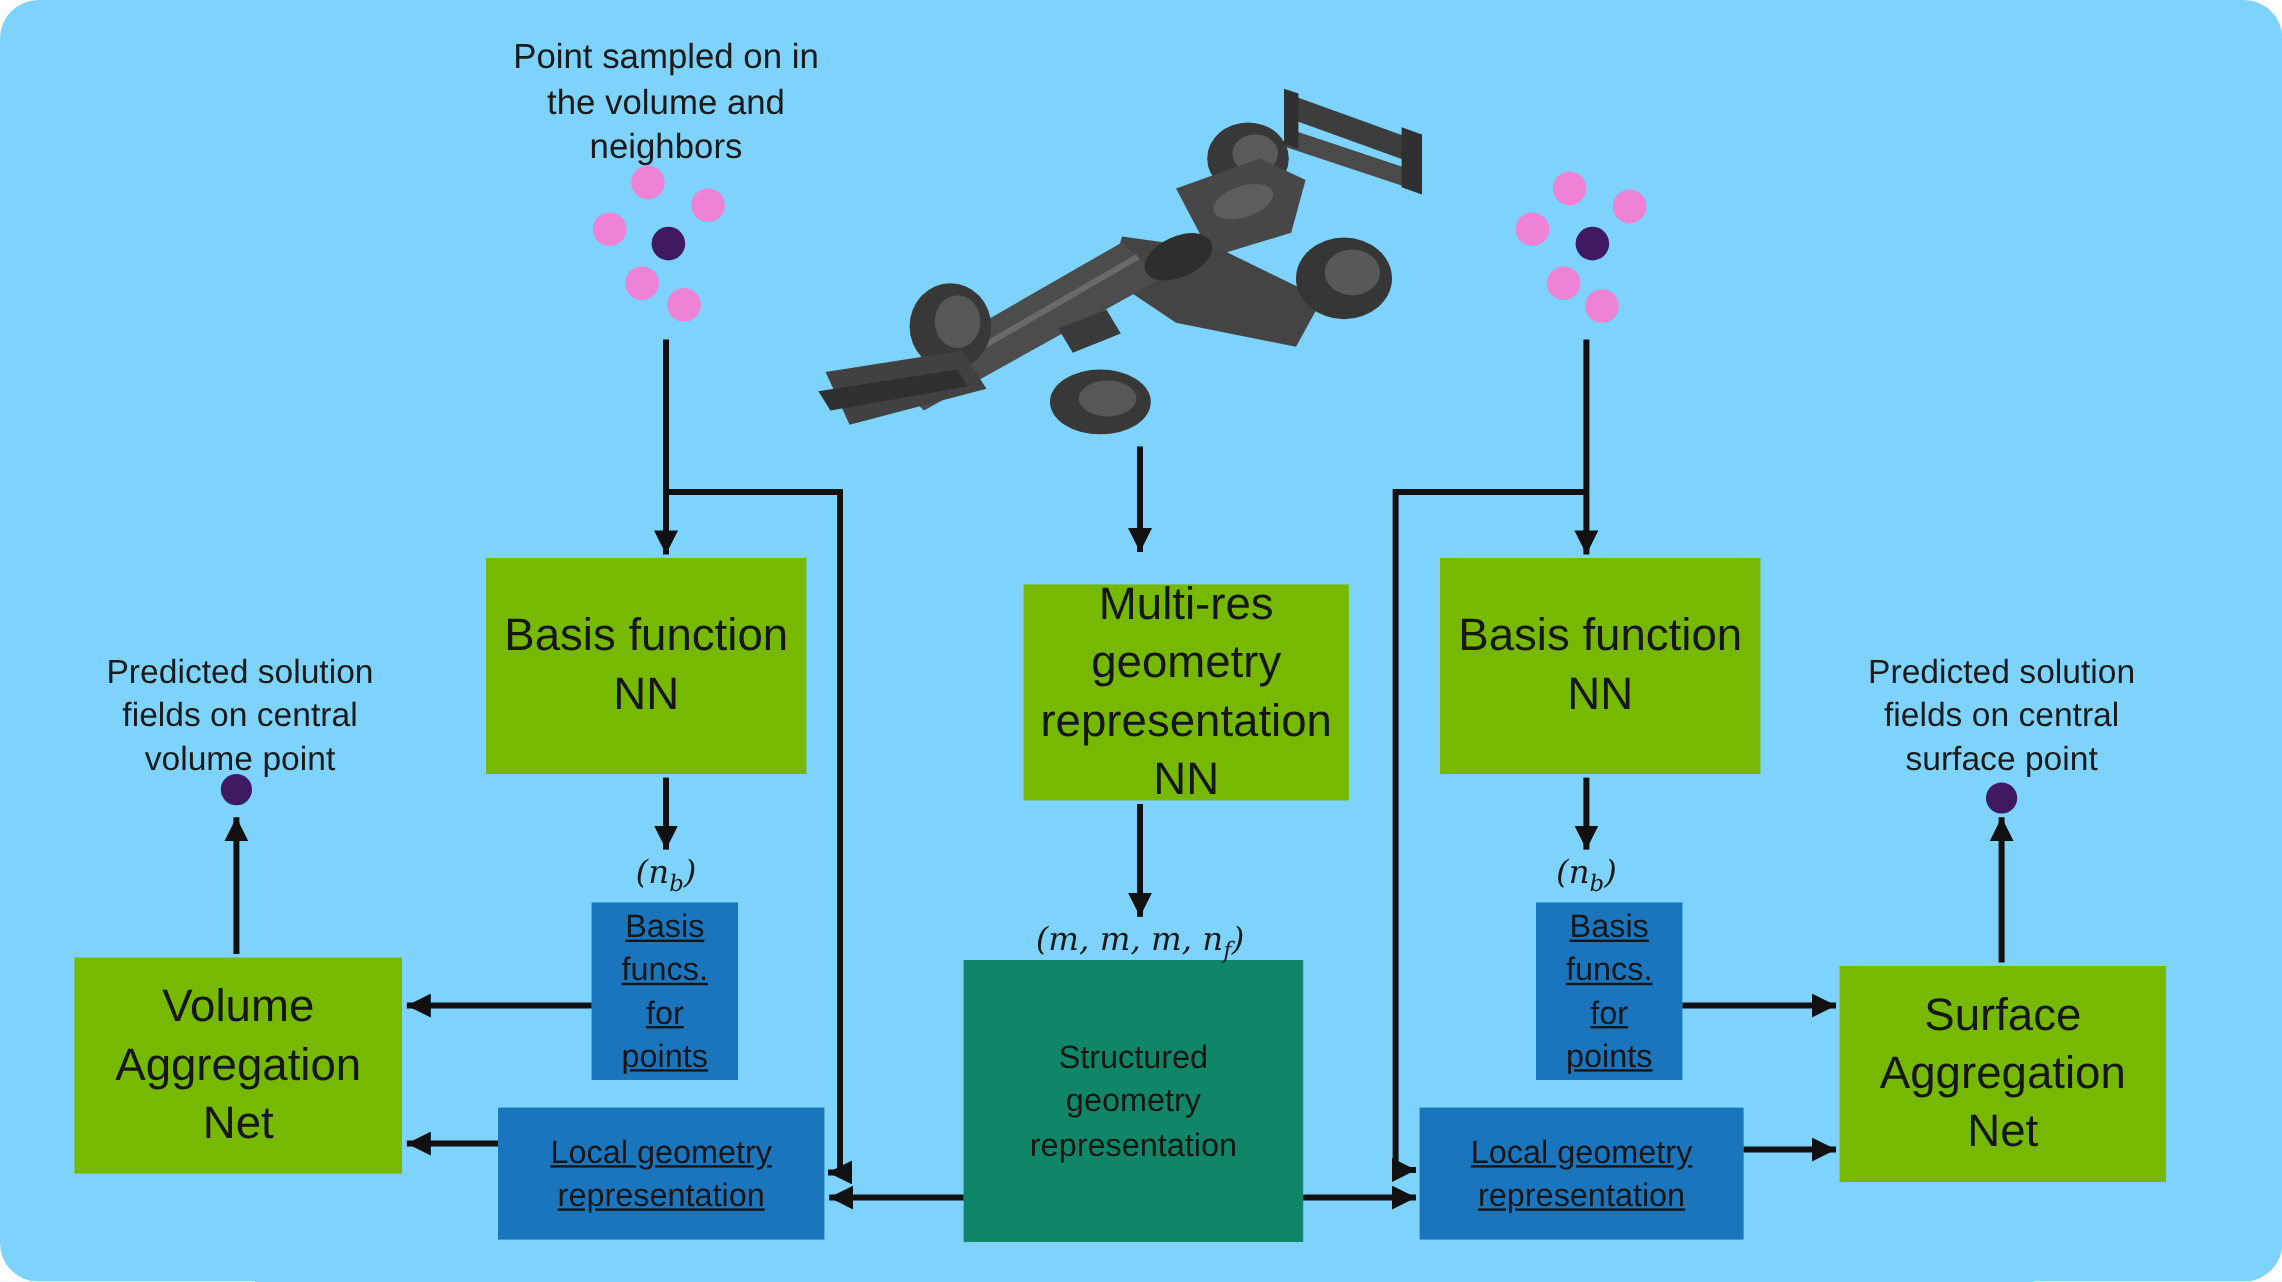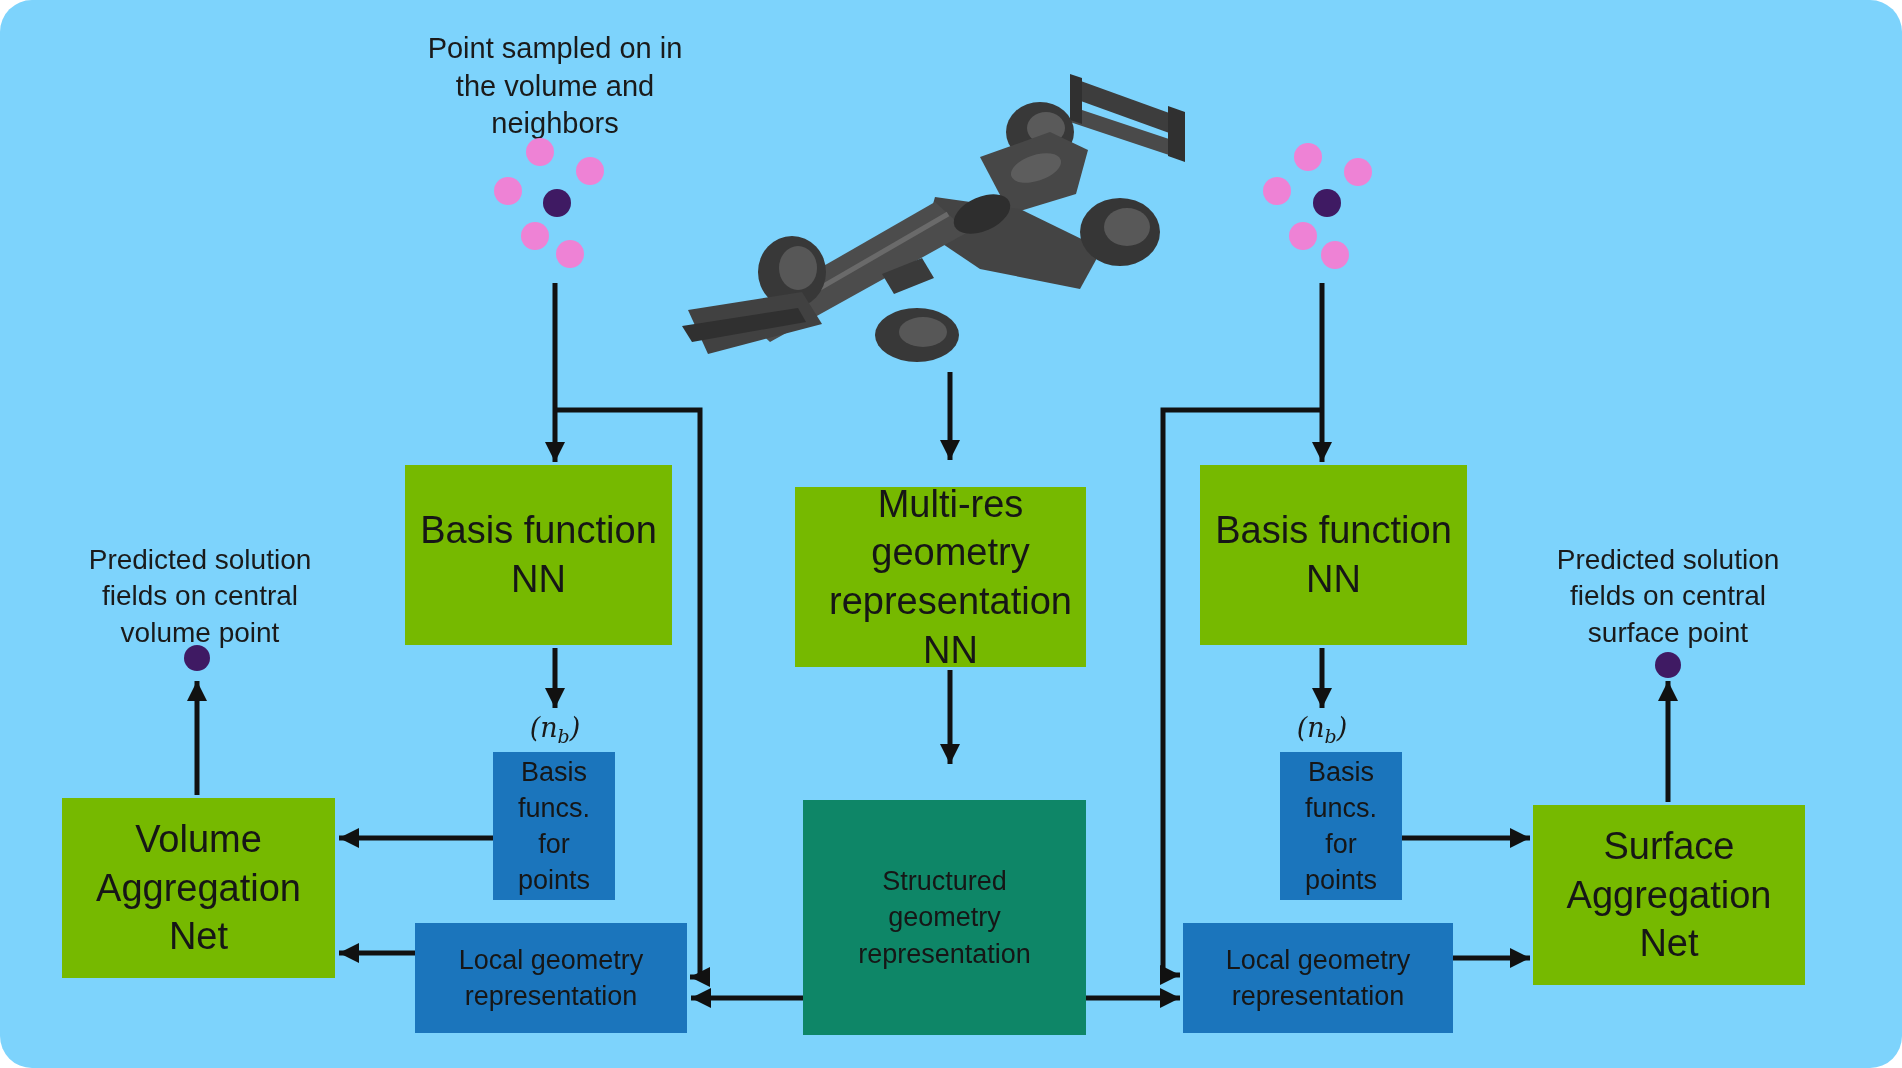--- a/index.html
+++ b/index.html
@@ -5,21 +5,21 @@
   :root{
     --green:#76b900; --teal:#0e8667; --blue:#1b75bc;
     --pink:#ee82d5; --purple:#3f1a63; --arrow:#111111; --text:#1a1a1a;
   }
   html,body{margin:0;padding:0;background:#ffffff;}
   .canvas{position:relative;width:1902px;height:1068px;background:#7dd3fc;
           font-family:"Liberation Sans",sans-serif;overflow:hidden;border-radius:32px;}
   .box{position:absolute;display:flex;align-items:center;justify-content:center;
        text-align:center;white-space:pre-line;color:#161616;}
   .green{background:var(--green);}
-  .blue{background:var(--blue);}
+  .blue{background:var(--blue);text-decoration:underline;}
   .teal{background:var(--teal);}
   .fs29{font-size:38px;line-height:1.28;}
   .fs27{font-size:27px;line-height:1.34;}
   .lbl{position:absolute;text-align:center;white-space:pre-line;color:var(--text);
        font-size:29px;line-height:1.3;}
   .math{position:absolute;text-align:center;color:var(--text);
         font-family:"DejaVu Serif",serif;font-style:italic;font-size:27px;}
   .math sub{font-size:19px;}
   .dot{position:absolute;border-radius:50%;width:28px;height:28px;}
   .dot.pink{background:var(--pink);}
@@ -108,21 +108,21 @@
   <div class="box green fs29" style="left:405px;top:465px;width:267px;height:180px;">Basis function NN</div>
 
   <div class="box blue fs27" style="left:493px;top:752px;width:122px;height:148px;">Basis
 funcs.
 for
 points</div>
 
   <div class="box blue fs27" style="left:415px;top:923px;width:272px;height:110px;">Local geometry
 representation</div>
 
-  <div class="box green fs29" style="left:795px;top:487px;width:271px;height:180px;padding-left:20px;">Multi-res geometry
+  <div class="box green fs29" style="left:853px;top:487px;width:271px;height:180px;">Multi-res geometry
 representation NN</div>
 
   <div class="box teal fs27" style="left:803px;top:800px;width:283px;height:235px;">Structured
 geometry
 representation</div>
 
   <div class="box green fs29" style="left:1200px;top:465px;width:267px;height:180px;">Basis function NN</div>
 
   <div class="box blue fs27" style="left:1280px;top:752px;width:122px;height:148px;">Basis
 funcs.
@@ -133,20 +133,23 @@
 representation</div>
 
   <div class="box green fs29" style="left:1533px;top:805px;width:272px;height:180px;">Surface Aggregation
 Net</div>
 
   <div class="math" style="left:495px;top:712px;width:120px;">
     <span>(n</span><sub>b</sub><span>)</span>
   </div>
   <div class="math" style="left:1262px;top:712px;width:120px;">
     <span>(n</span><sub>b</sub><span>)</span>
+  </div>
+  <div class="math" style="left:830px;top:768px;width:240px;">
+    <span>(m, m, m, n</span><sub>f</sub><span>)</span>
   </div>
 
   <svg class="edges" aria-hidden="true">
     <defs>
       <marker id="ah" viewBox="0 0 4 4" markerWidth="4" markerHeight="4" refX="4" refY="2" orient="auto">
         <path d="M0,0 L4,2 L0,4 Z"></path>
       </marker>
     </defs>
     <path d="M555,283 V462" marker-end="url(#ah)"></path>
     <path d="M555,410 H700 V977 H690" marker-end="url(#ah)"></path>

